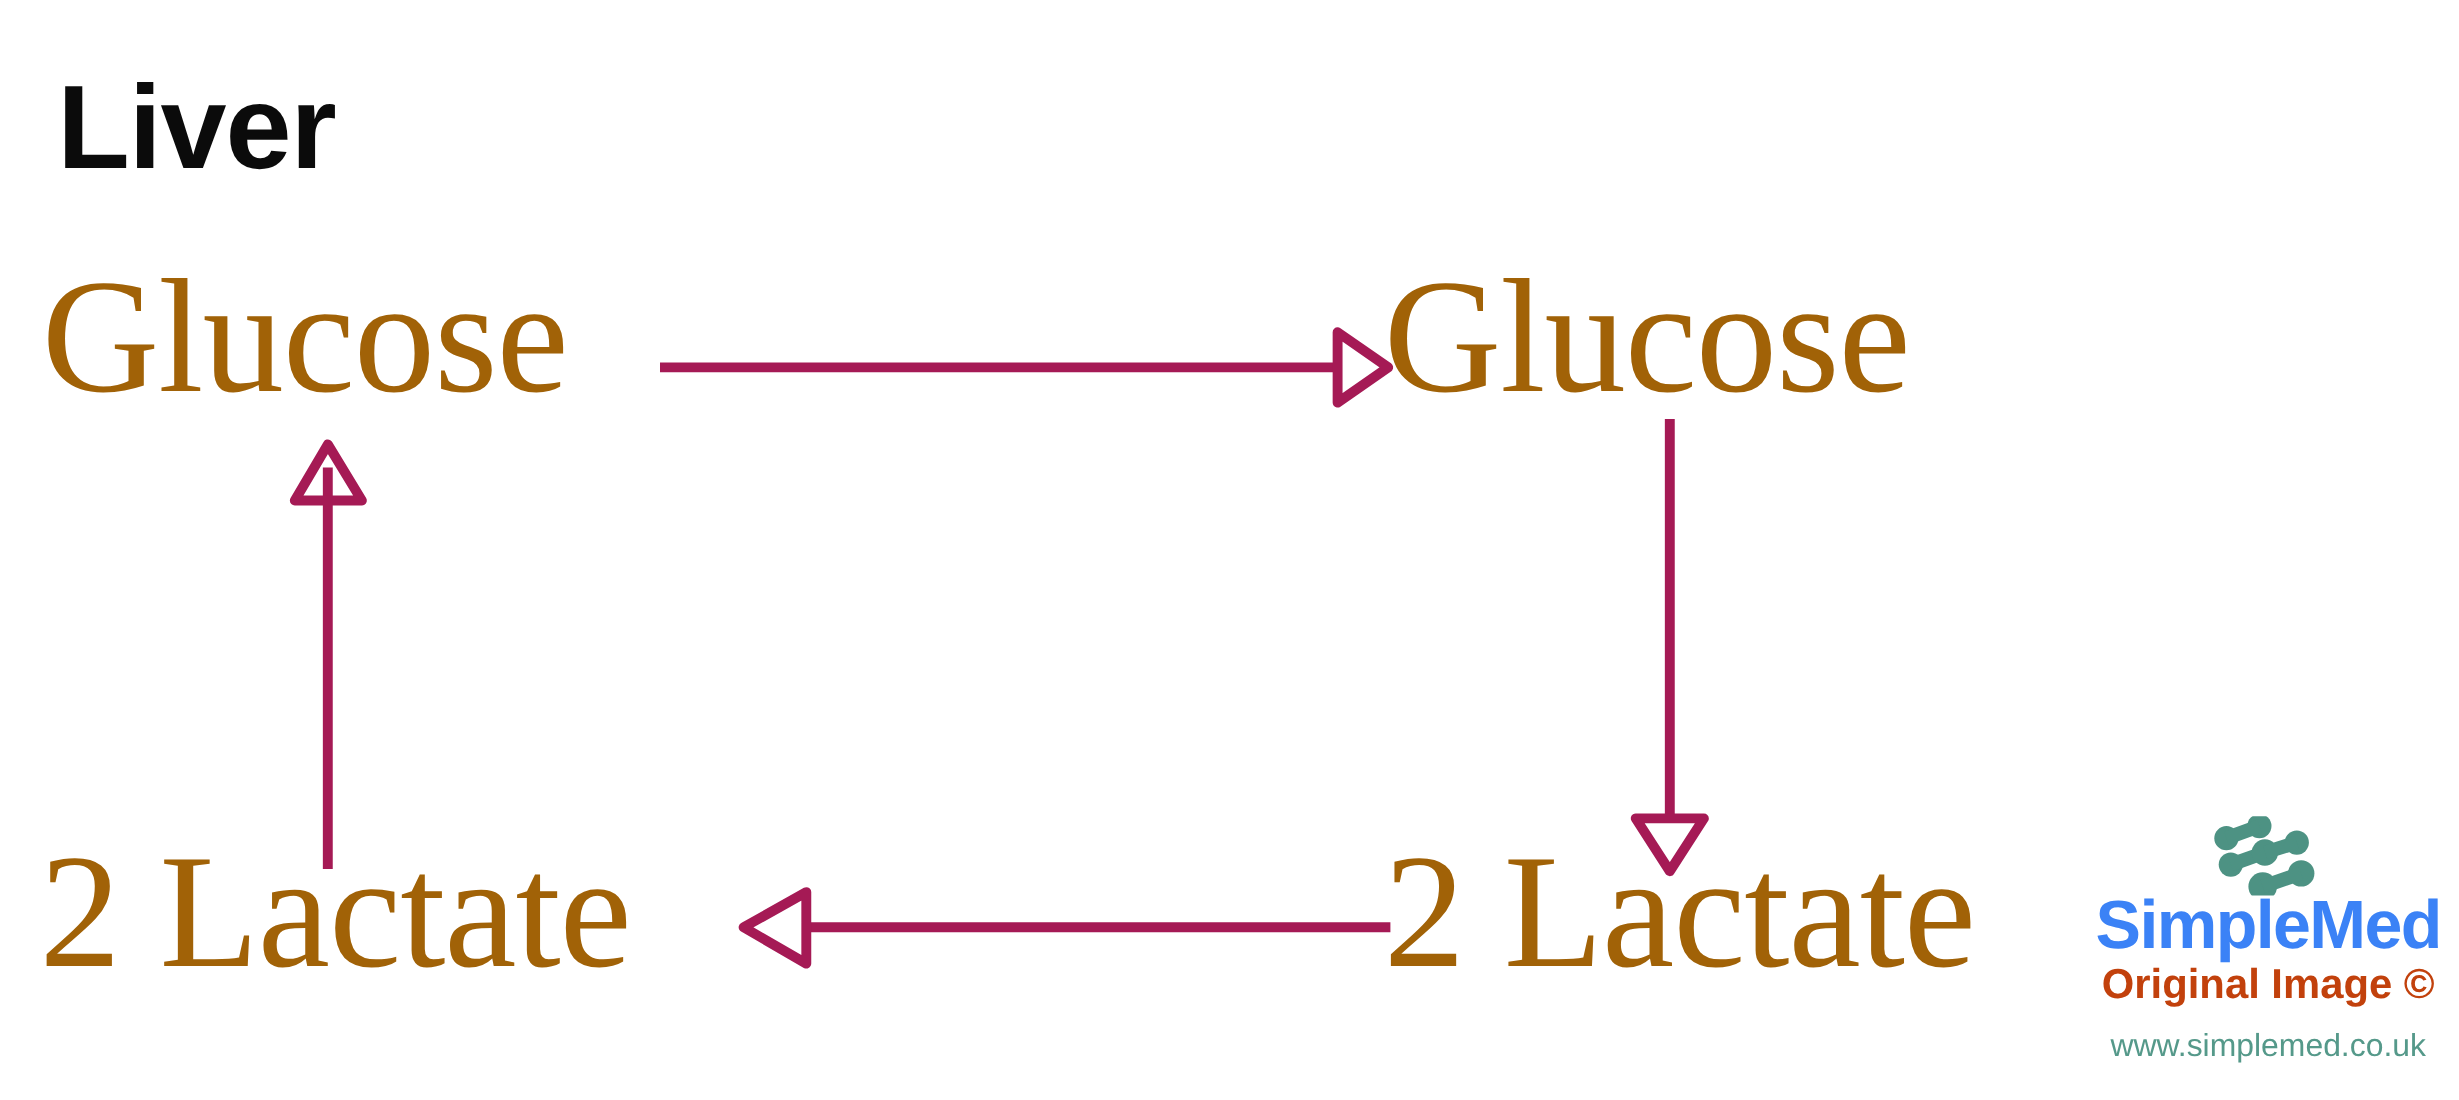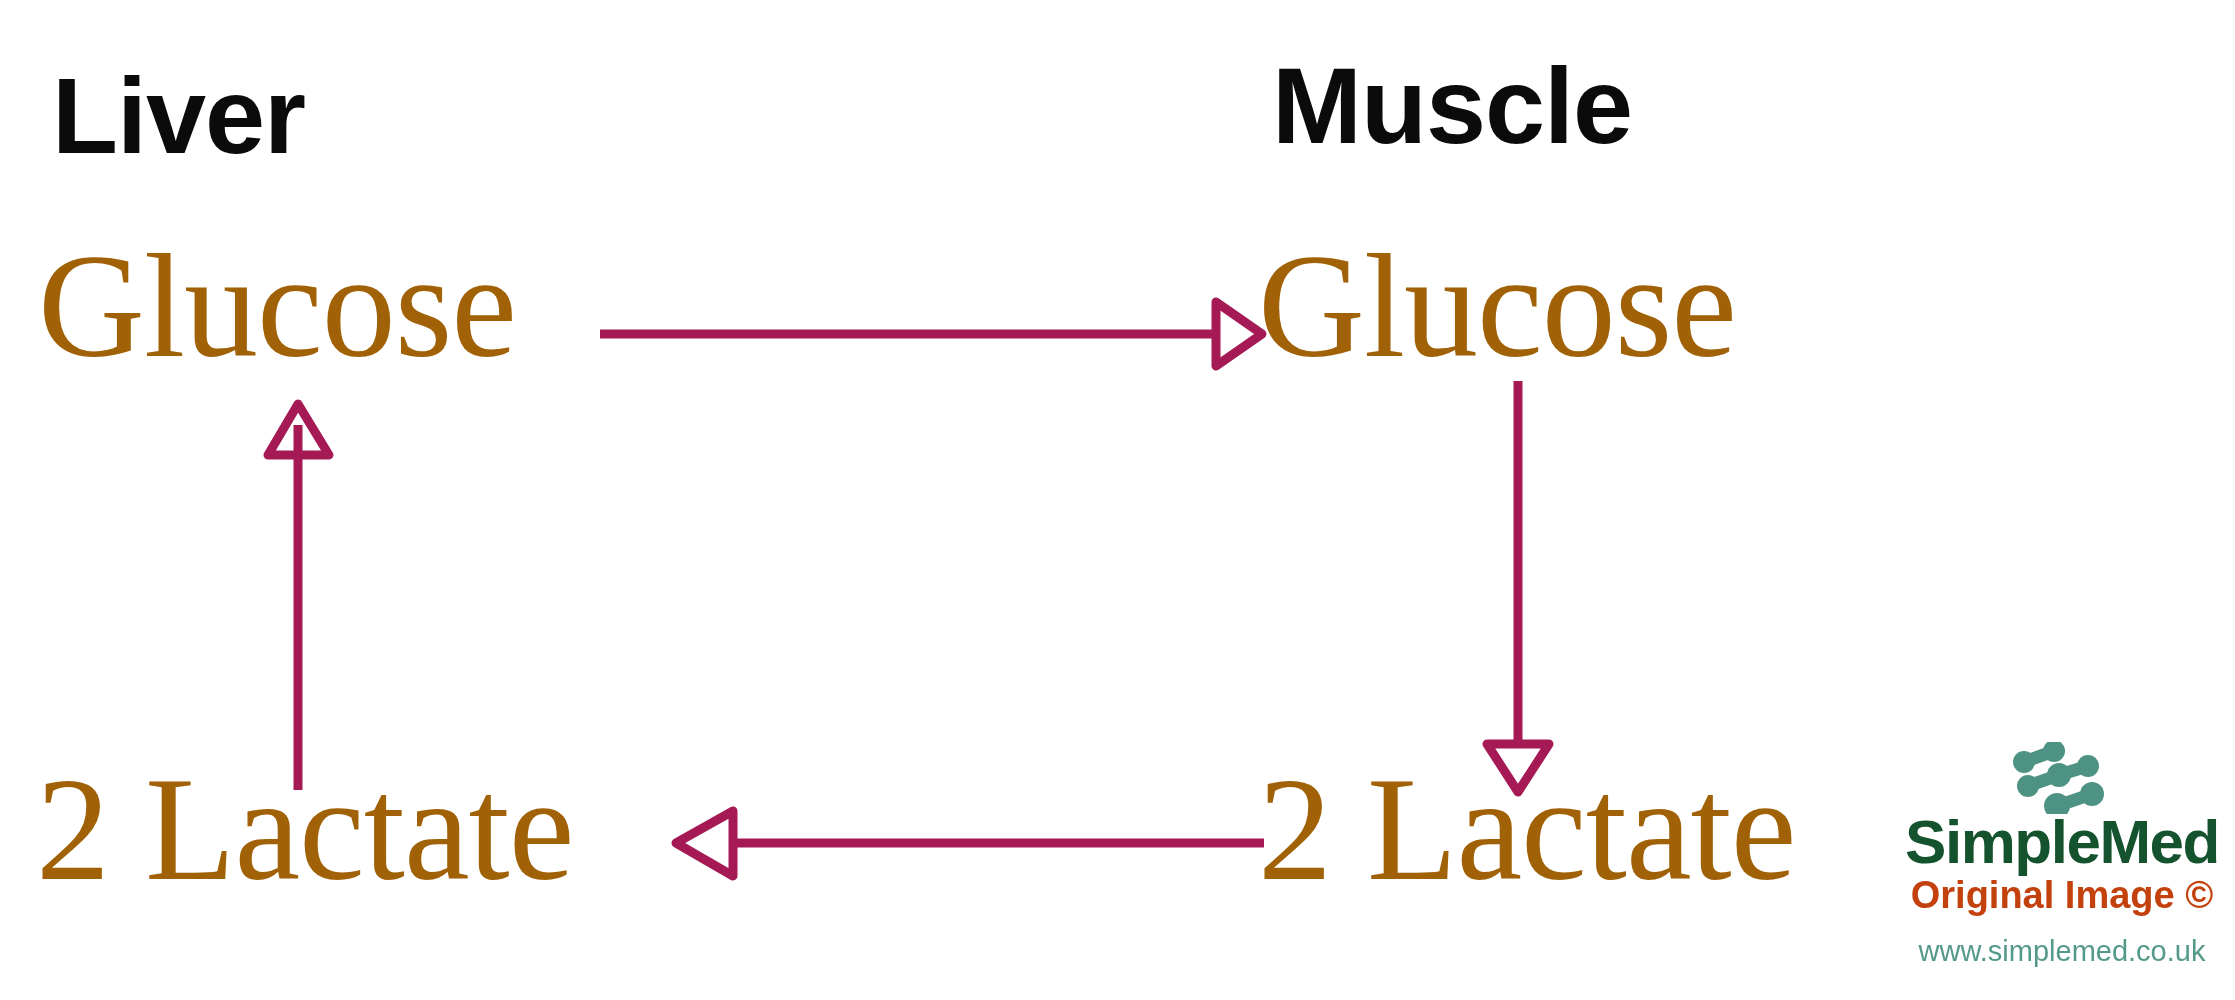--- a/index.html
+++ b/index.html
@@ -67,21 +67,21 @@
     display: block;
     margin: 0 auto;
     width: 120px;
     height: 72px;
   }
   .logo-word {
     font-family: "Liberation Sans", sans-serif;
     font-weight: 700;
     font-size: 62px;
     line-height: 0.98;
-    color: #14532d;
+    color: #3b82f6;
     letter-spacing: -1.5px;
     margin-top: -2px;
   }
   .logo-sub {
     font-family: "Liberation Sans", sans-serif;
     font-weight: 700;
     font-size: 38px;
     line-height: 1.1;
     color: #c2410c;
     letter-spacing: 0px;
@@ -97,21 +97,20 @@
     margin-top: 18px;
   }
 </style>
 </head>
 <body>
 
 <div id="canvas">
 
   <div class="col-header" id="header-liver">Liver</div>
 
-  <div class="col-header" id="header-muscle">Muscle</div>
 
   <div class="node-label" id="liver-glucose">Glucose</div>
 
   <div class="node-label" id="muscle-glucose">Glucose</div>
 
   <div class="node-label" id="liver-lactate">2 Lactate</div>
 
   <div class="node-label" id="muscle-lactate">2 Lactate</div>
 
   <svg id="arrow-layer" viewBox="0 0 2235 1000">

